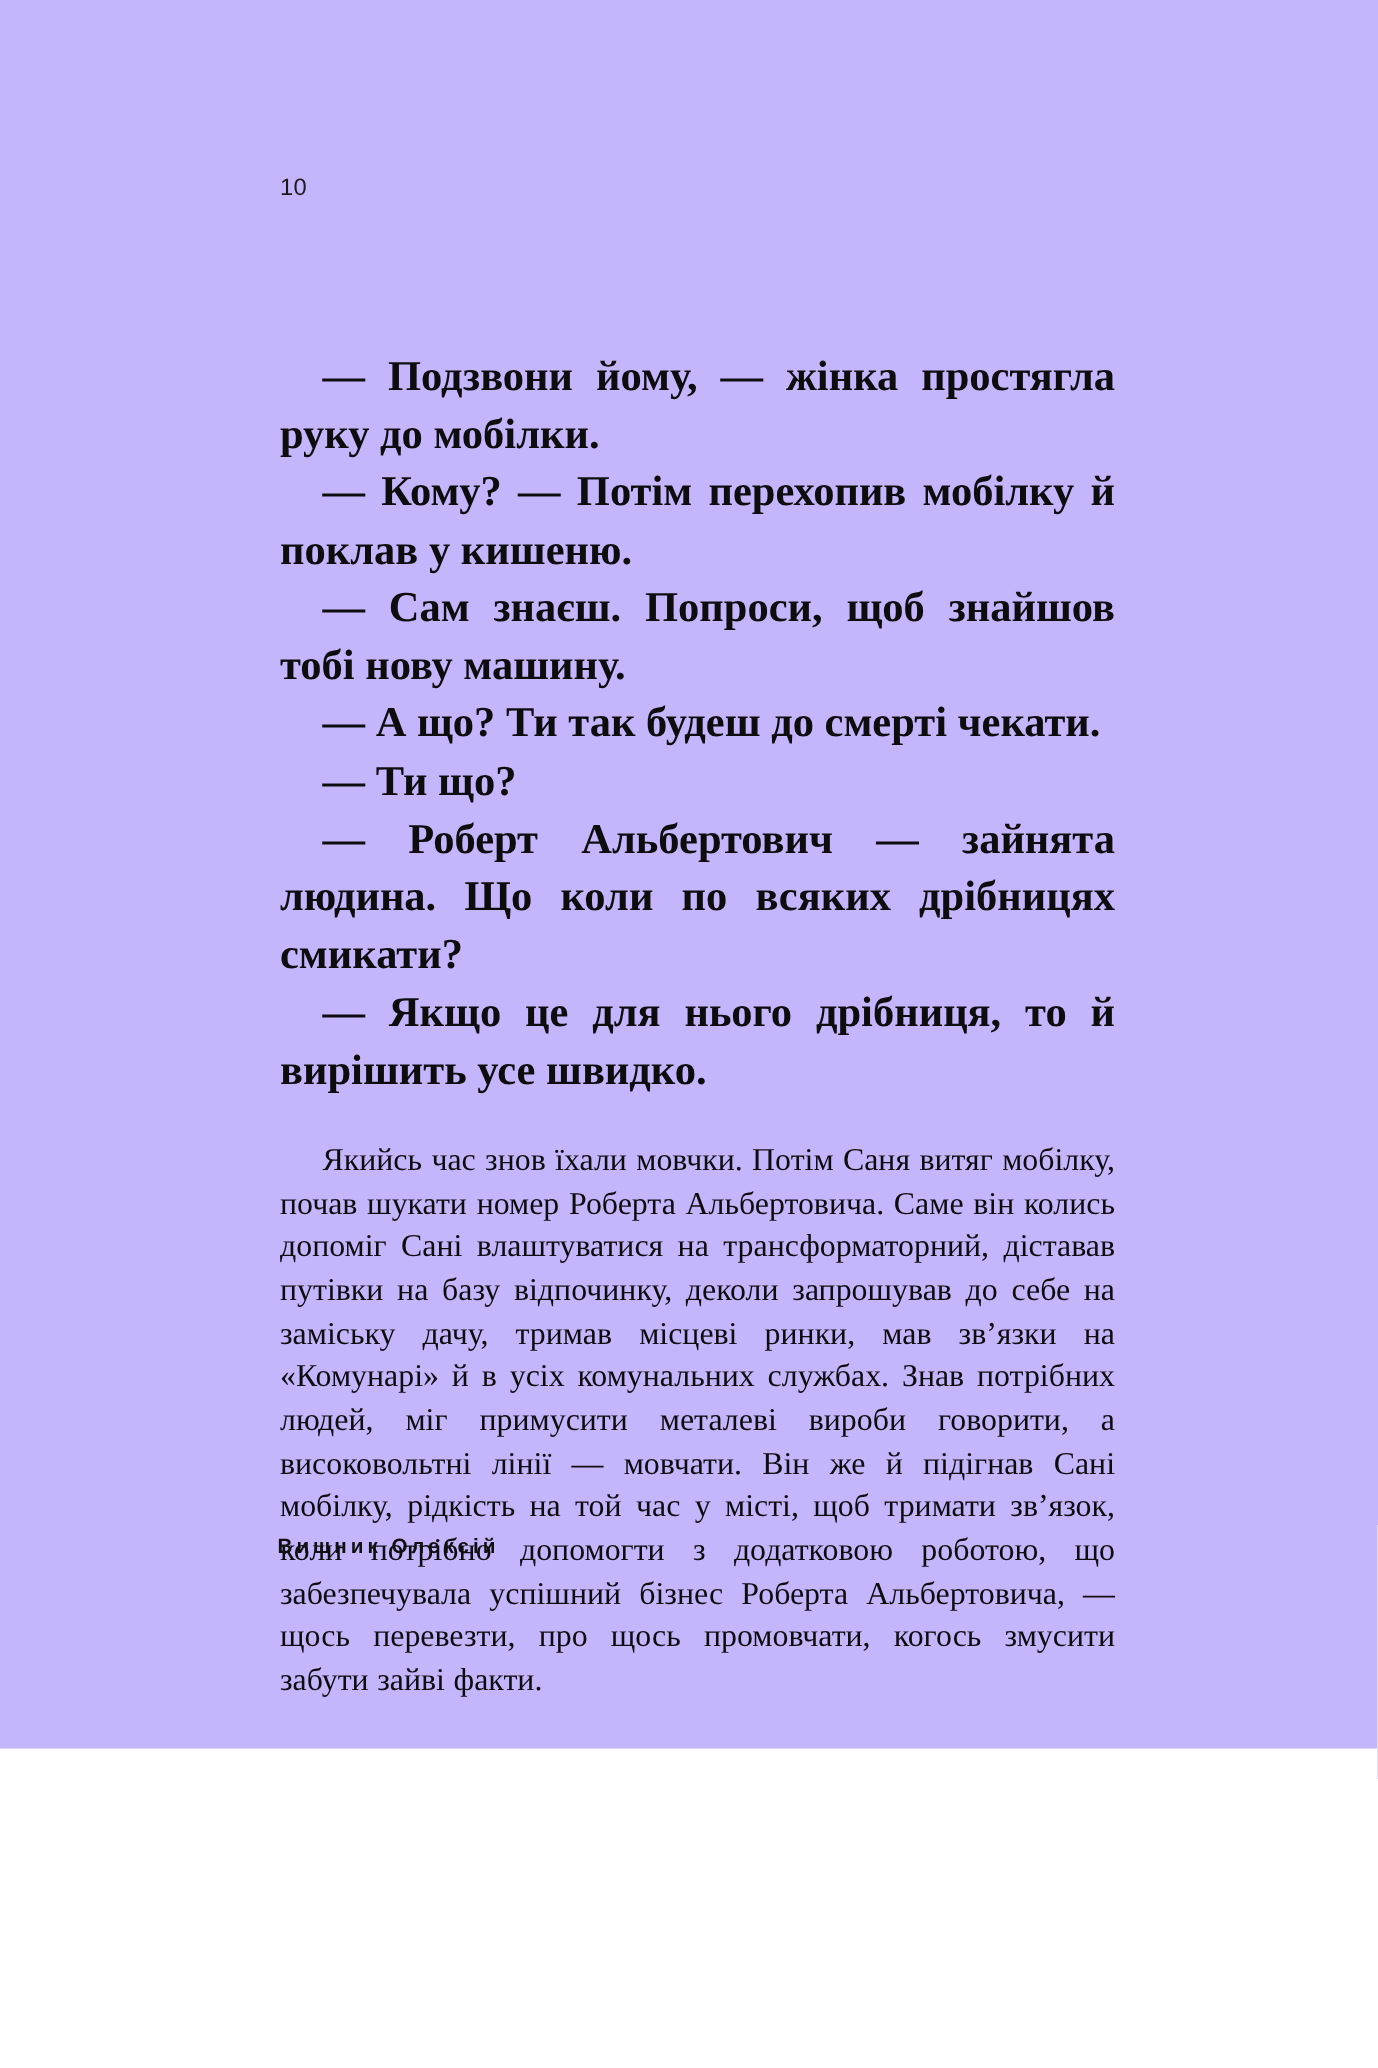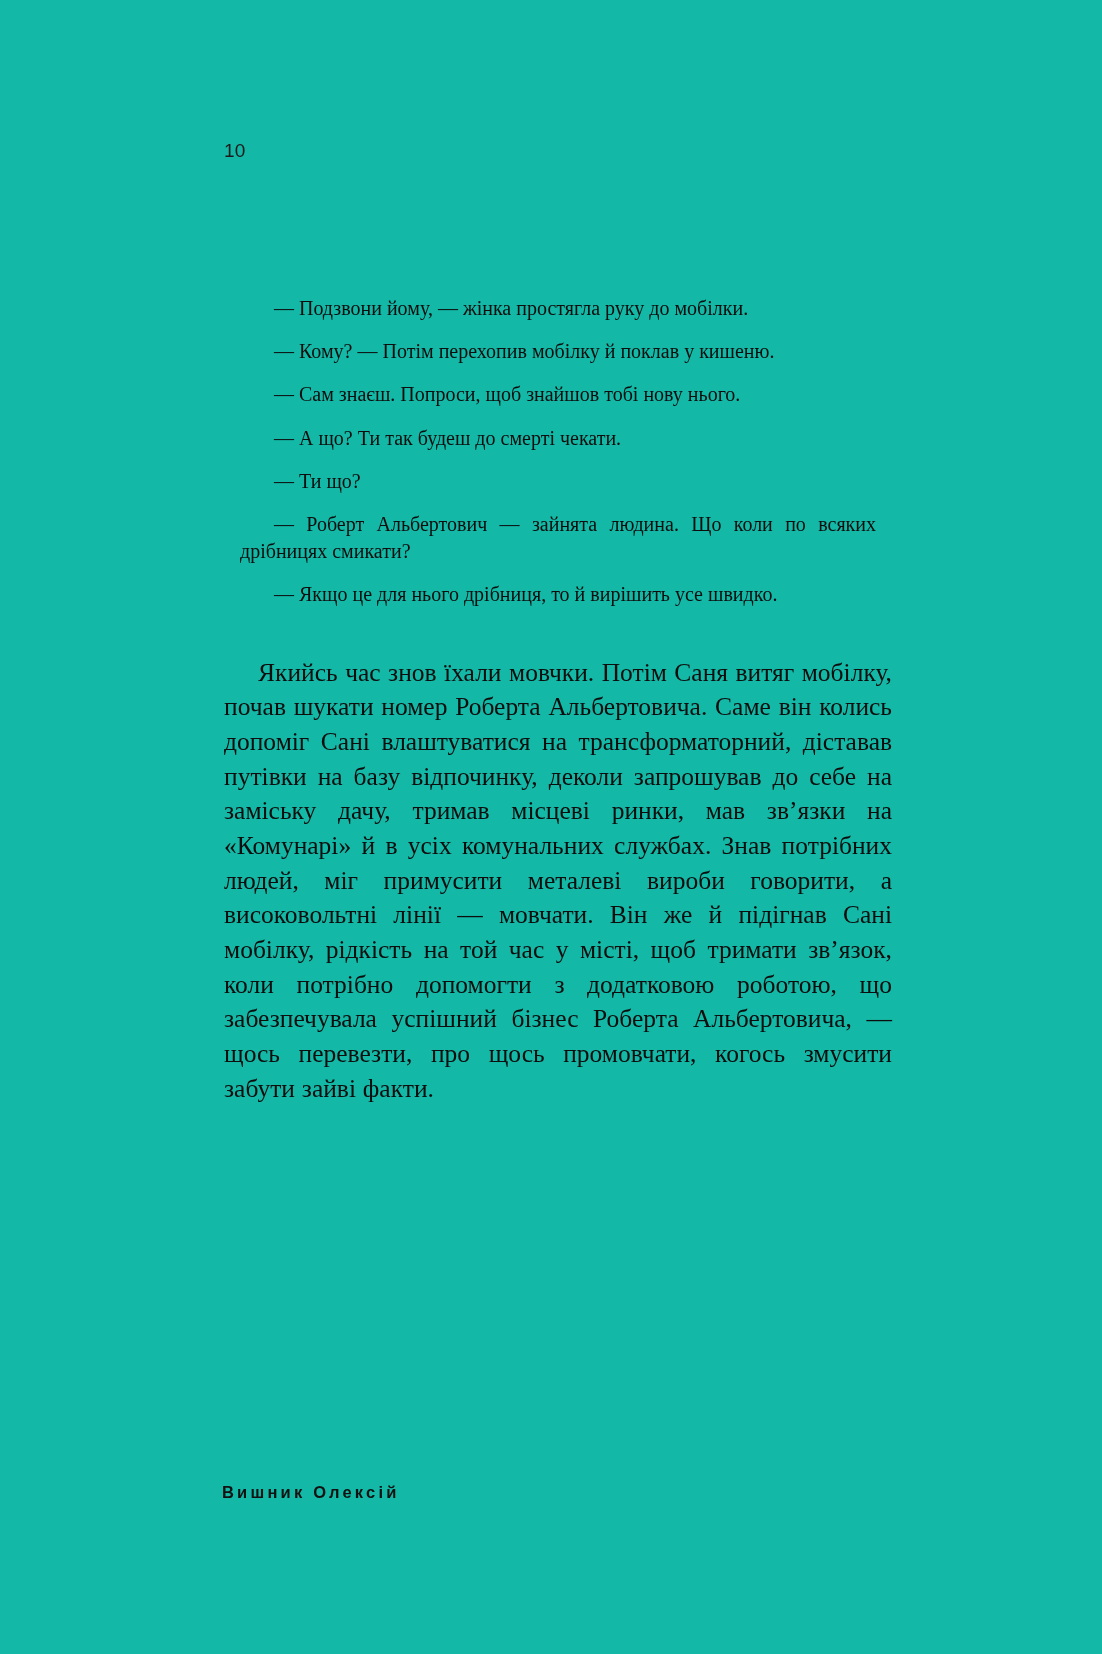--- a/index.html
+++ b/index.html
@@ -3,23 +3,23 @@
 <meta charset="utf-8">
 <style>
   html, body {
     margin: 0;
     padding: 0;
     background: #ffffff;
   }
   .page {
     position: relative;
     width: 1102px;
-    height: 1654px;
+    height: 1399px;
     margin: 0 auto;
-    background: #14b8a6;
+    background: #c4b5fd;
     box-sizing: border-box;
     font-family: "Liberation Serif", "DejaVu Serif", serif;
     color: #0d0d0d;
     overflow: hidden;
   }
   .page-number {
     position: absolute;
     top: 140px;
     left: 224px;
     font-family: "Liberation Sans", "DejaVu Sans", sans-serif;
@@ -36,25 +36,26 @@
   p.para {
     margin: 0;
     font-size: 25.5px;
     line-height: 1.36;
     text-align: justify;
     text-indent: 34px;
     hyphens: manual;
     word-spacing: 0.5px;
   }
   p.dialog {
-    margin: 16px;
-    font-size: 20px;
+    margin: 0;
+    font-size: 34px;
     line-height: 1.36;
     text-align: justify;
     text-indent: 34px;
+    font-weight: bold;
   }
   .block-gap {
     height: 31px;
   }
   .footer {
     position: absolute;
     bottom: 152px;
     left: 222px;
     font-family: "Liberation Sans", "DejaVu Sans", sans-serif;
     font-size: 16.5px;
@@ -70,21 +71,21 @@
 
   <div class="page-number">10</div>
 
   <div class="body-area">
 
 
     <div class="block-gap"></div>
 
     <p class="dialog">— Подзвони йому, — жінка простягла руку до мобілки.</p>
     <p class="dialog">— Кому? — Потім перехопив мобілку й поклав у кишеню.</p>
-    <p class="dialog">— Сам знаєш. Попроси, щоб знайшов тобі нову нього.</p>
+    <p class="dialog">— Сам знаєш. Попроси, щоб знайшов тобі нову машину.</p>
     <p class="dialog">— А що? Ти так будеш до смерті чекати.</p>
     <p class="dialog">— Ти що?</p>
     <p class="dialog">— Роберт Альбертович — зайнята людина. Що коли по всяких дрібницях смикати?</p>
     <p class="dialog">— Якщо це для нього дрібниця, то й вирішить усе швидко.</p>
 
     <div class="block-gap"></div>
 
     <p class="para">Якийсь час знов їхали мовчки. Потім Саня витяг мобілку, почав шукати номер Роберта Альбертовича. Саме він колись допоміг Сані влаштуватися на трансформаторний, діставав путівки на базу відпочинку, деколи запрошував до себе на заміську дачу, тримав місцеві ринки, мав зв’язки на «Комунарі» й в усіх комунальних службах. Знав потрібних людей, міг примусити металеві вироби говорити, а високовольтні лінії — мовчати. Він же й підігнав Сані мобілку, рідкість на той час у місті, щоб тримати зв’язок, коли потрібно допомогти з додатковою роботою, що забезпечувала успішний бізнес Роберта Альбертовича, — щось перевезти, про щось промовчати, когось змусити забути зайві факти.</p>
 
   </div>

